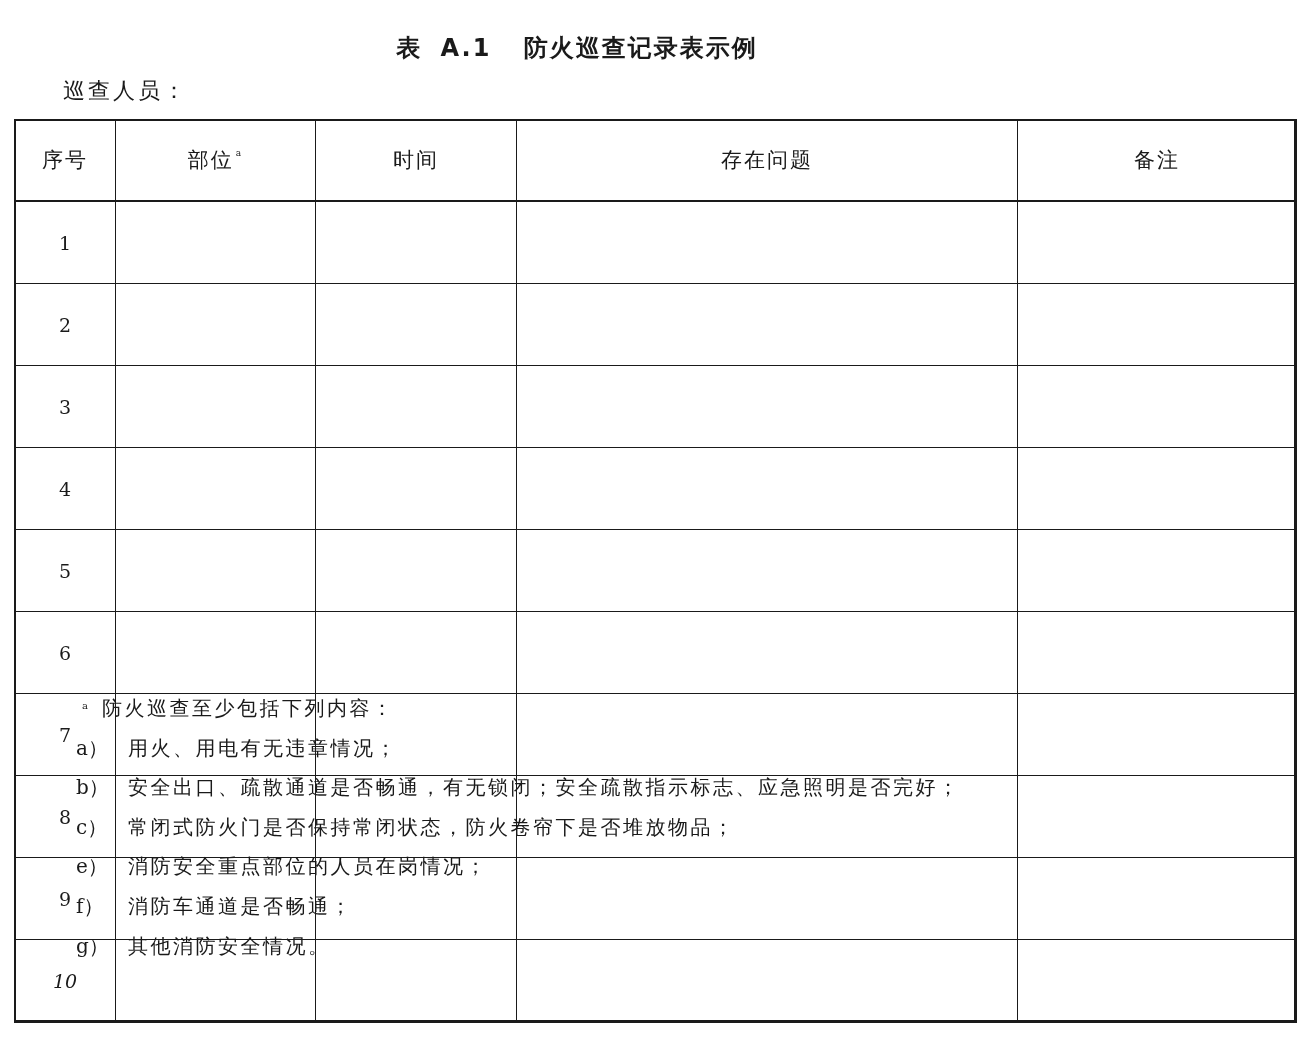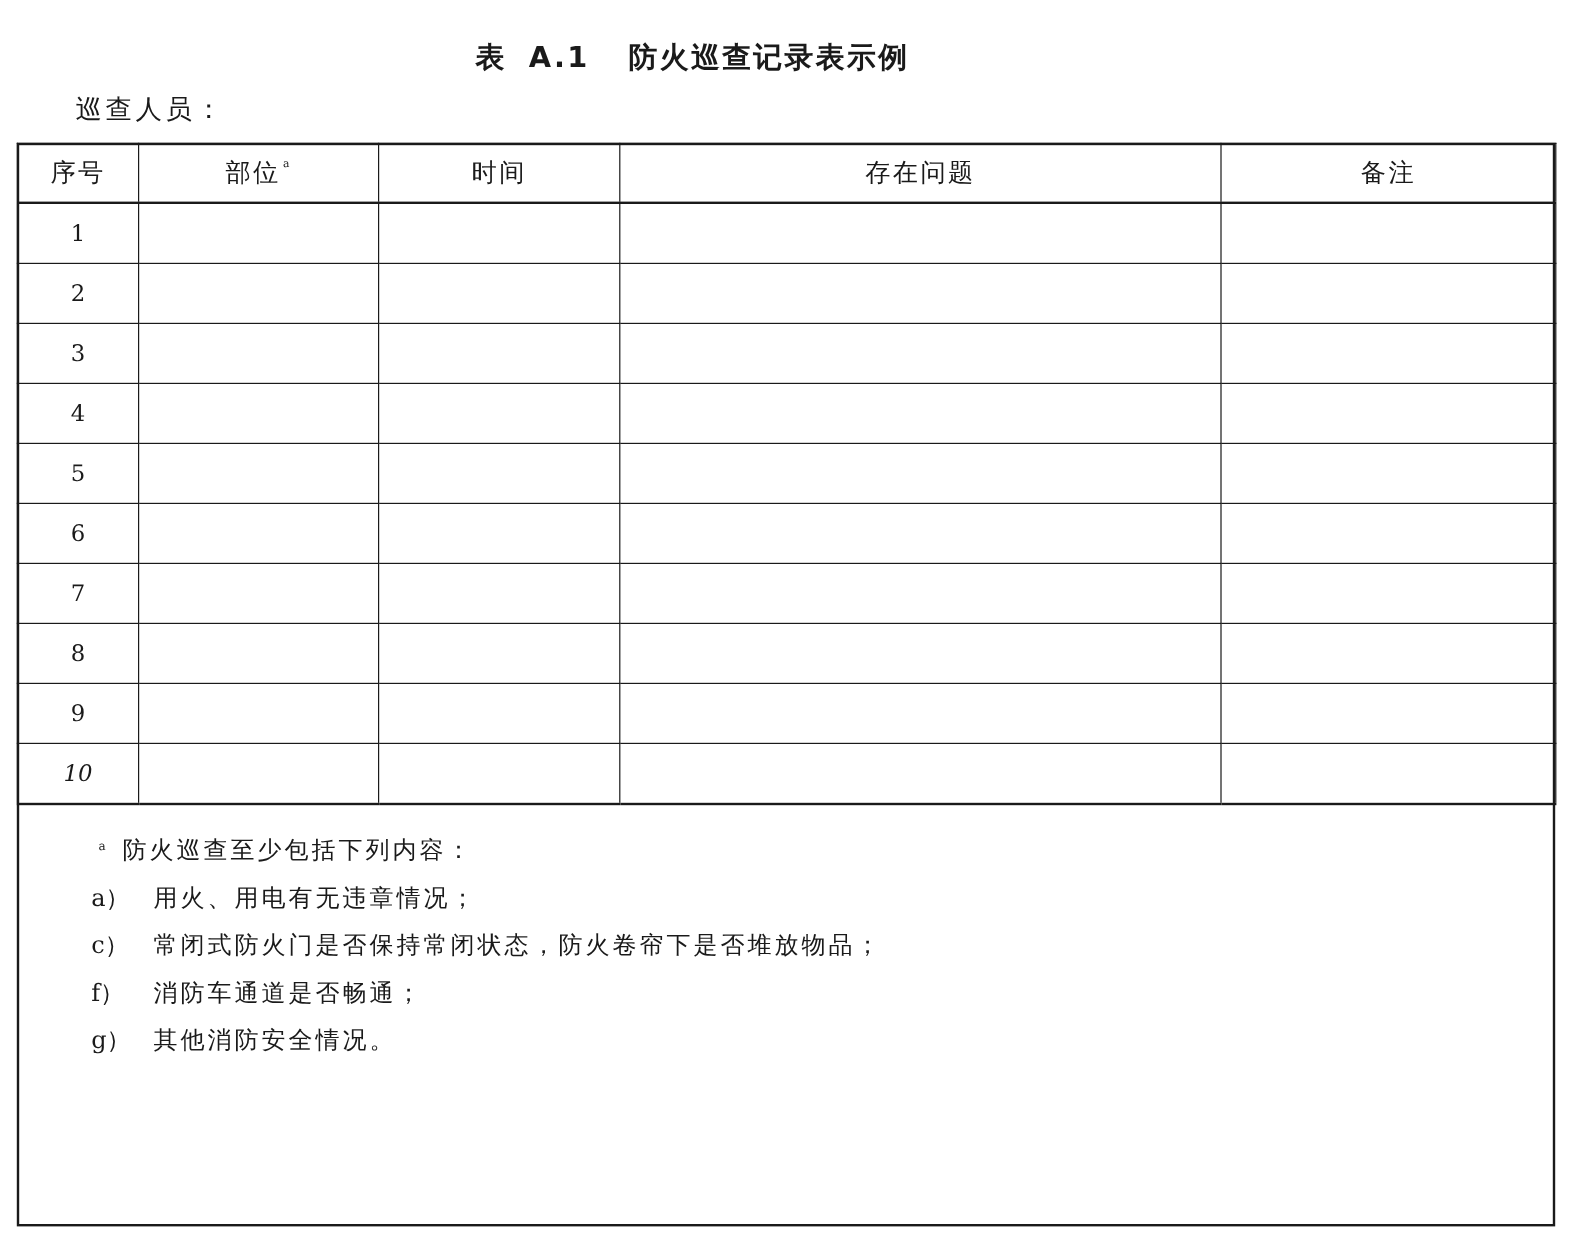--- a/index.html
+++ b/index.html
@@ -20,21 +20,21 @@
   .frame {
     position: absolute; left: 14px; top: 119px; width: 1282px; height: 903px;
     border: 2px solid #1a1a1a; box-sizing: border-box;
   }
   table.grid {
     position: absolute; left: 14px; top: 119px;
     border-collapse: collapse; table-layout: fixed; width: 1282px;
   }
   table.grid th, table.grid td {
     border: 1.5px solid #1a1a1a; text-align: center; vertical-align: middle;
-    font-weight: normal; padding: 0;
+    font-weight: normal; padding: 16px;
   }
   table.grid th { height: 48px; font-size: 21px; letter-spacing: 2px; }
   table.grid thead tr { border-bottom: 2.5px solid #1a1a1a; }
   table.grid td { height: 49px; font-size: 19px; }
   table.grid tbody tr:last-child td { border-bottom: 2.5px solid #1a1a1a; font-style: italic; }
   sup.fn { font-size: 9px; vertical-align: top; position: relative; top: 2px; margin-left: 2px; }
   .notes { position: absolute; left: 76px; top: 693px; font-size: 20px; letter-spacing: 2.5px; }
   .note-line { height: 39.6px; line-height: 30px; white-space: nowrap; }
   .note-line .mark { display: inline-block; width: 52px; letter-spacing: 0; }
   .note-line .amark { display: inline-block; width: 26px; font-size: 10px; vertical-align: top; position: relative; top: -2px; padding-left: 6px; box-sizing: border-box; }
@@ -139,16 +139,18 @@
         <td></td>
         <td></td>
         <td></td>
       </tr>
   </tbody>
 </table>
 
 <div class="notes">
   <div class="note-line"><span class="amark">a</span><span>防火巡查至少包括下列内容：</span></div>
   <div class="note-line"><span class="mark">a）</span><span>用火、用电有无违章情况；</span></div>
+  <div class="note-line"><span class="mark">b）</span><span>安全出口、疏散通道是否畅通，有无锁闭；安全疏散指示标志、应急照明是否完好；</span></div>
   <div class="note-line"><span class="mark">c）</span><span>常闭式防火门是否保持常闭状态，防火卷帘下是否堆放物品；</span></div>
+  <div class="note-line"><span class="mark">e）</span><span>消防安全重点部位的人员在岗情况；</span></div>
   <div class="note-line"><span class="mark">f）</span><span>消防车通道是否畅通；</span></div>
   <div class="note-line"><span class="mark">g）</span><span>其他消防安全情况。</span></div>
 </div>
 
 </body></html>

